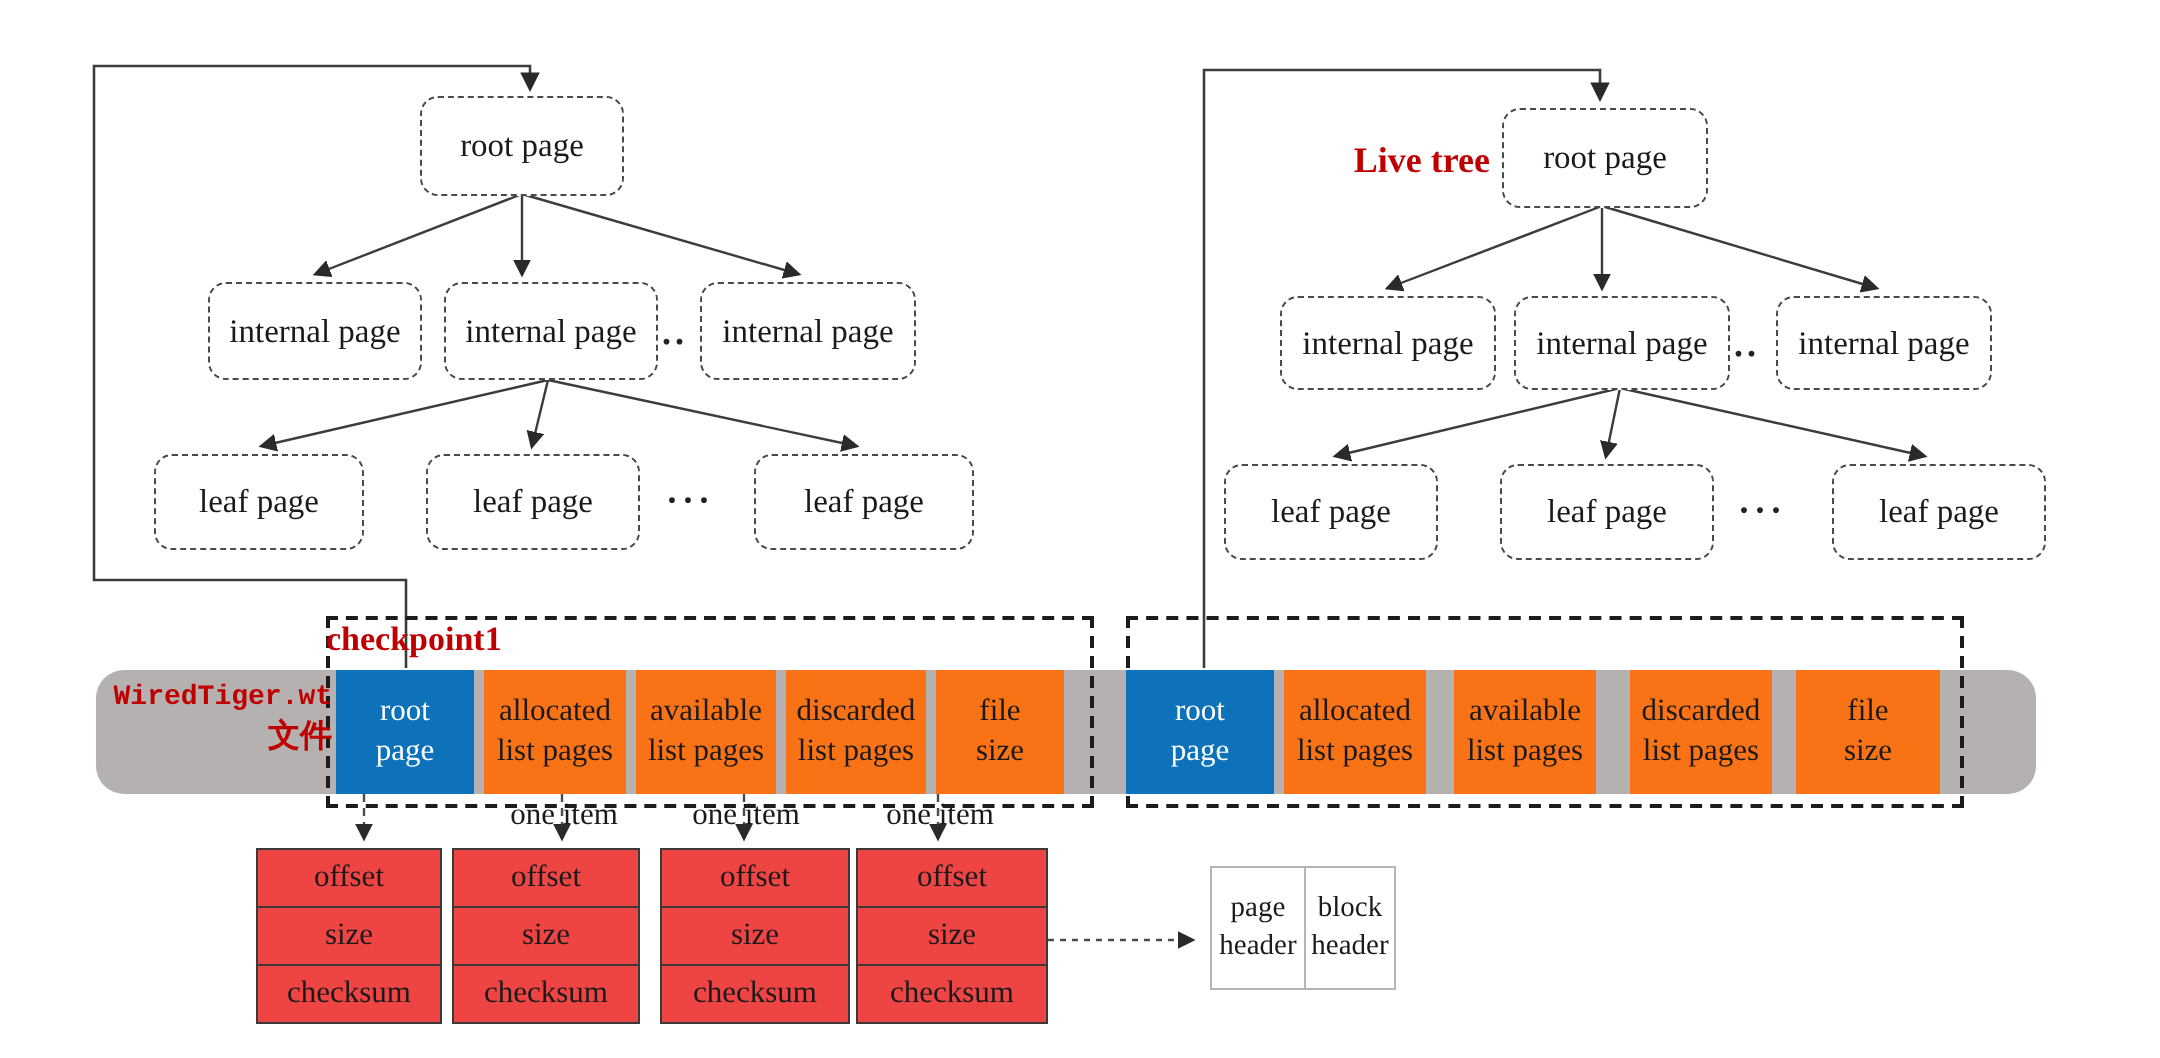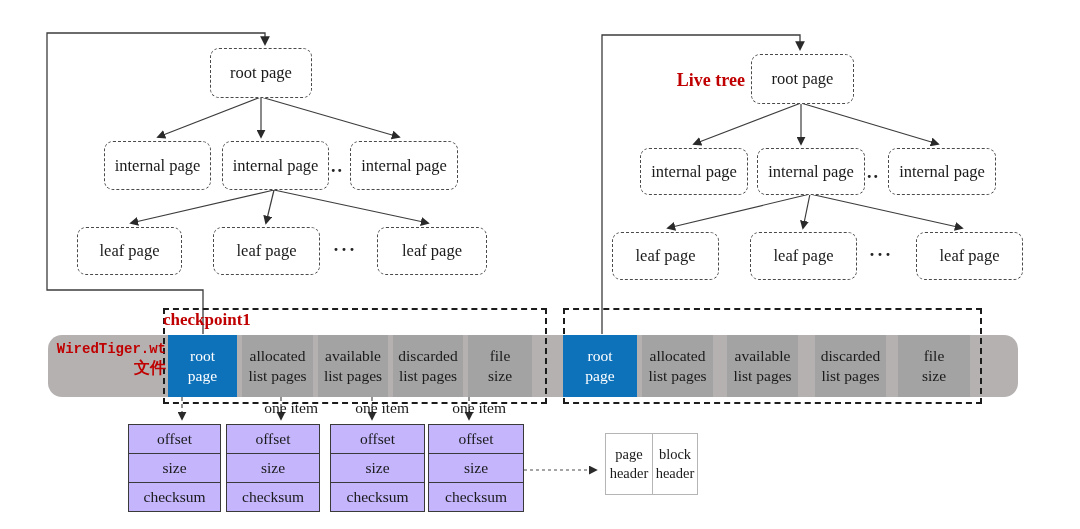--- a/index.html
+++ b/index.html
@@ -15,27 +15,27 @@
   
   .bar{position:absolute;left:48px;top:335px;width:970px;height:62px;border-radius:14px;
         background:var(--bar-gray,#b4b1b0);z-index:1;}
   .bar-label{position:absolute;left:50px;top:341px;width:116px;text-align:right;z-index:3;
         color:var(--accent-red,#c00000);font-weight:bold;}
   .bar-label .l1{display:block;font-family:"Liberation Mono",monospace;font-size:14px;}
   .bar-label .l2{display:block;font-size:16px;margin-top:1px;}
   .cp{position:absolute;top:308px;height:92px;border:2px dashed #1c1c1c;z-index:1;background:transparent;}
   .cp-label{position:absolute;top:310px;text-align:left;font-weight:bold;font-size:17px;
         color:var(--accent-red,#c00000);z-index:3;}
-  .seg{position:absolute;top:335px;height:62px;background:#a3a3a3;z-index:2;line-height:1.3;
+  .seg{position:absolute;top:335px;height:62px;background:#f97316;z-index:2;line-height:1.3;
         display:flex;align-items:center;justify-content:center;text-align:center;
         font-size:15.5px;white-space:pre-line;}
   .seg.blue{background:var(--root-blue,#0e72bb);color:#fff;}
   
-  .one-item{position:absolute;top:399px;width:72px;text-align:right;font-size:15.5px;z-index:2;}
-  .itable{position:absolute;top:424px;border:1.5px solid #3a3a3a;background:#c4b5fd;z-index:2;}
+  .one-item{position:absolute;top:399px;width:72px;text-align:center;font-size:15.5px;z-index:2;}
+  .itable{position:absolute;top:424px;border:1.5px solid #3a3a3a;background:#ef4444;z-index:2;}
   .itable .row{height:28px;display:flex;align-items:center;justify-content:center;
         font-size:15.5px;border-top:1.3px solid #3a3a3a;}
   .itable .row:first-child{border-top:none;}
   
   .disk-note{position:absolute;left:527px;top:429px;z-index:2;font-size:14px;line-height:17px;
         white-space:pre-line;font-weight:bold;color:#1f1f1f;font-family:"Liberation Sans",sans-serif;}
   .pblock{position:absolute;top:433px;height:60px;border:1px solid #b5b5b5;background:#fff;z-index:2;
         display:flex;align-items:center;justify-content:center;text-align:center;
         font-size:14.5px;line-height:1.3;white-space:pre-line;}
 </style>

